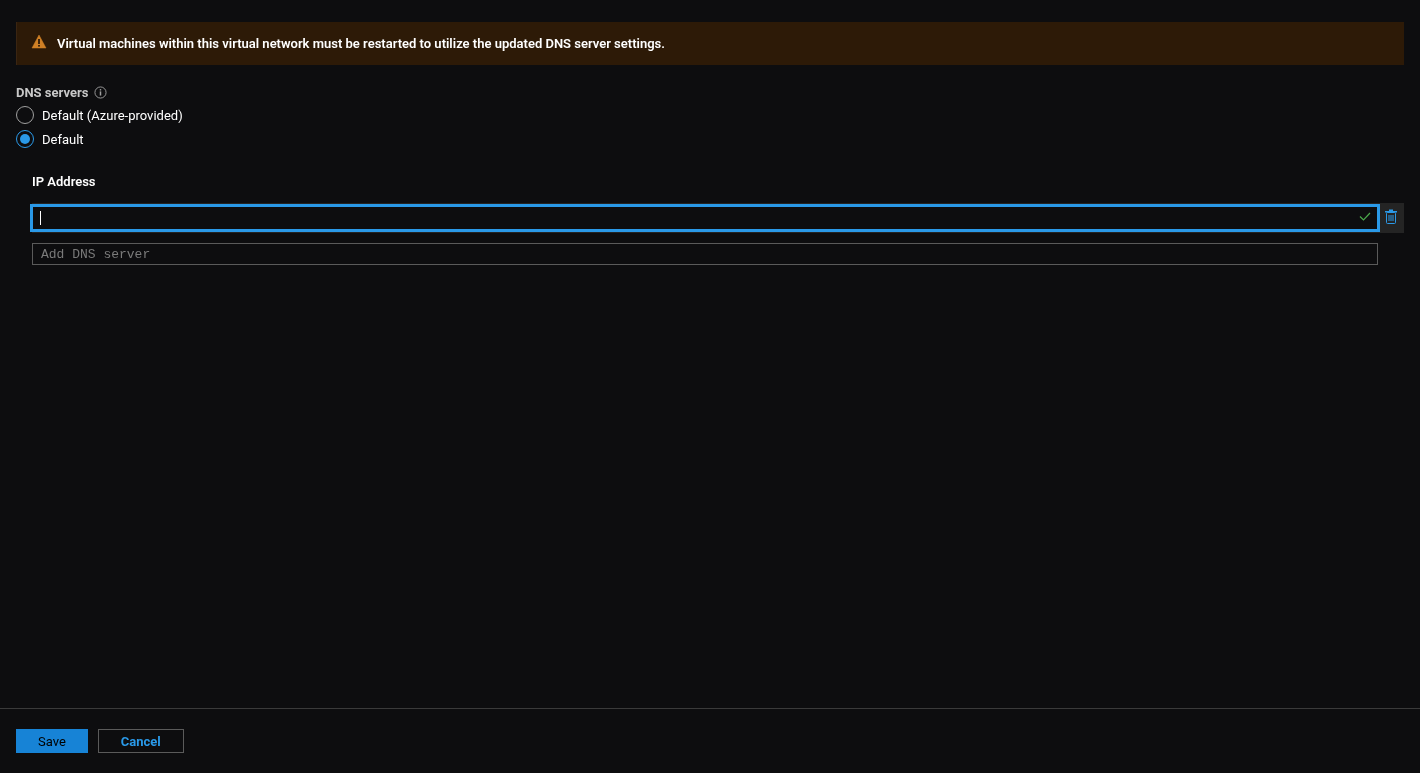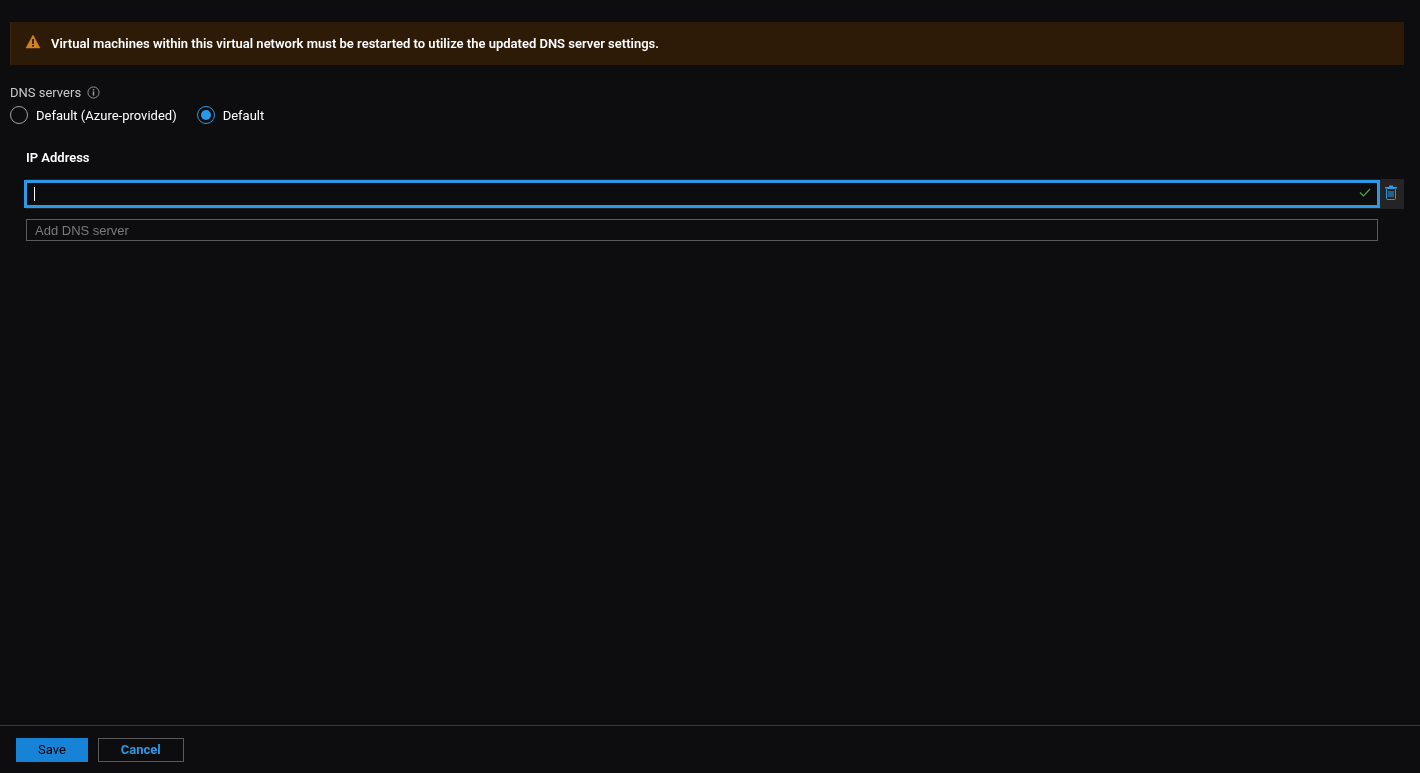--- a/index.html
+++ b/index.html
@@ -11,21 +11,21 @@
       background: #0d0d0f;
       font-family: 'Segoe UI', -apple-system, BlinkMacSystemFont, Roboto, Arial, sans-serif;
       font-size: 13px;
       color: #e6e6e6;
       width: 1420px;
       height: 773px;
       position: relative;
       overflow: hidden;
     }
     .main-area {
-      padding: 22px 16px 0 10px;
+      padding: 22px 16px 0 16px;
       height: calc(100% - 48px);
       overflow-y: auto;
     }
     .warning-banner {
       background: #2d1a07;
       border-left: 1px solid #3a2512;
       padding: 12px 14px;
       display: flex;
       align-items: center;
       gap: 10px;
@@ -37,33 +37,35 @@
     .warning-text {
       color: #ffffff;
       font-size: 13px;
       font-weight: 600;
     }
     .section-label-row {
       display: flex;
       align-items: center;
       gap: 6px;
       margin-bottom: 6px;
+      font-weight: bold;
     }
     .section-label {
       color: #c8c8c8;
       font-size: 13px;
     }
     .info-icon {
       display: inline-flex;
       align-items: center;
       justify-content: center;
     }
     .radio-group {
       display: flex;
-      gap: 20px;
+      flex-direction: column;
+      gap: 6px;
       margin-bottom: 26px;
       text-align: center;
     }
     .radio-row {
       display: flex;
       align-items: center;
       gap: 8px;
       cursor: pointer;
     }
     .radio-outer {
@@ -120,21 +122,21 @@
     .dns-input {
       width: 100%;
       height: 24px;
       background: #0d0d0f;
       border: 1px solid #2a99e8;
       outline: 2px solid #2a99e8;
       outline-offset: 0;
       color: #ffffff;
       font-size: 13px;
       padding: 0 28px 0 8px;
-      font-family: Liberation Sans, sans-serif;
+      font-family: Liberation Mono, monospace;
     }
     .dns-input.secondary {
       border: 1px solid #5a5a5a;
       outline: none;
       height: 22px;
       background: #0d0d0f;
     }
     .dns-input::placeholder {
       color: #7a7a7a;
     }
@@ -163,21 +165,21 @@
       transform: translateY(-50%);
       width: 1px;
       height: 14px;
       background: #ffffff;
     }
     .footer {
       position: absolute;
       bottom: 0;
       left: 0;
       right: 0;
-      height: 48px;
+      height: 65px;
       border-top: 1px solid #3a3a3a;
       display: flex;
       align-items: center;
       padding: 0 16px;
       gap: 10px;
       background: #0d0d0f;
     }
     .btn {
       height: 24px;
       padding: 0 22px;

